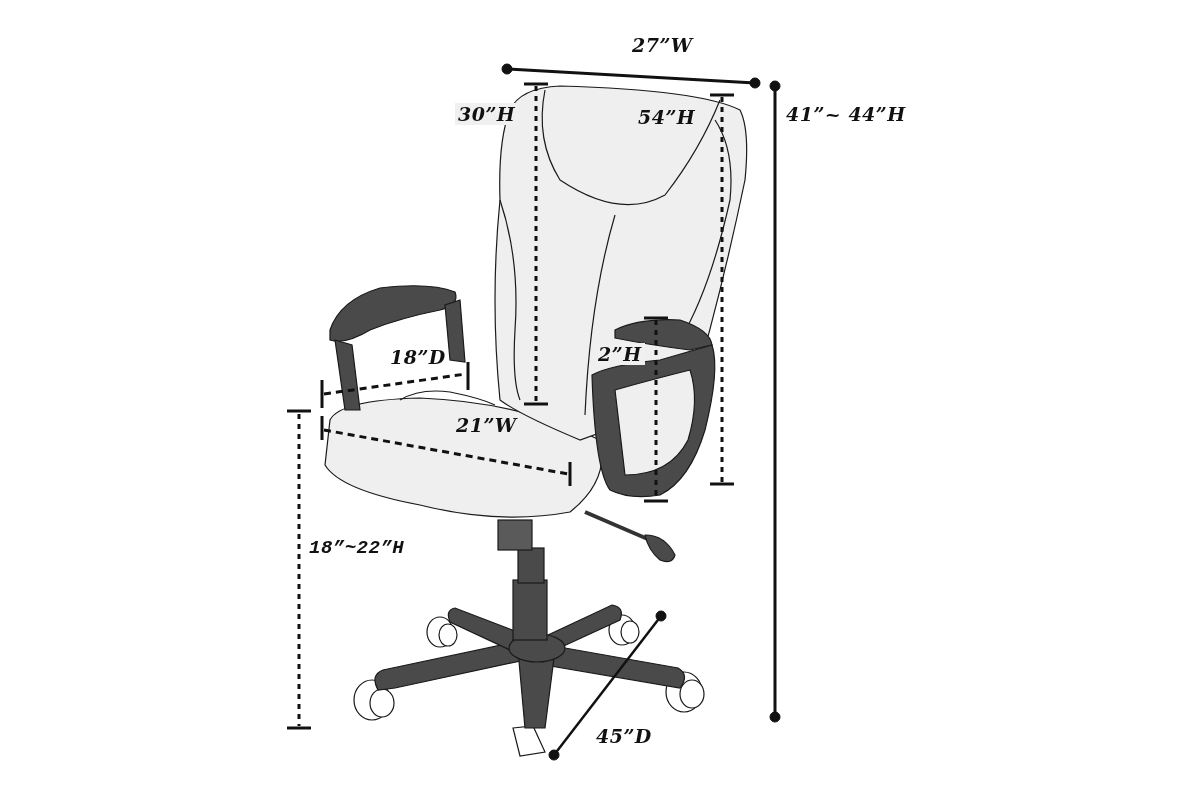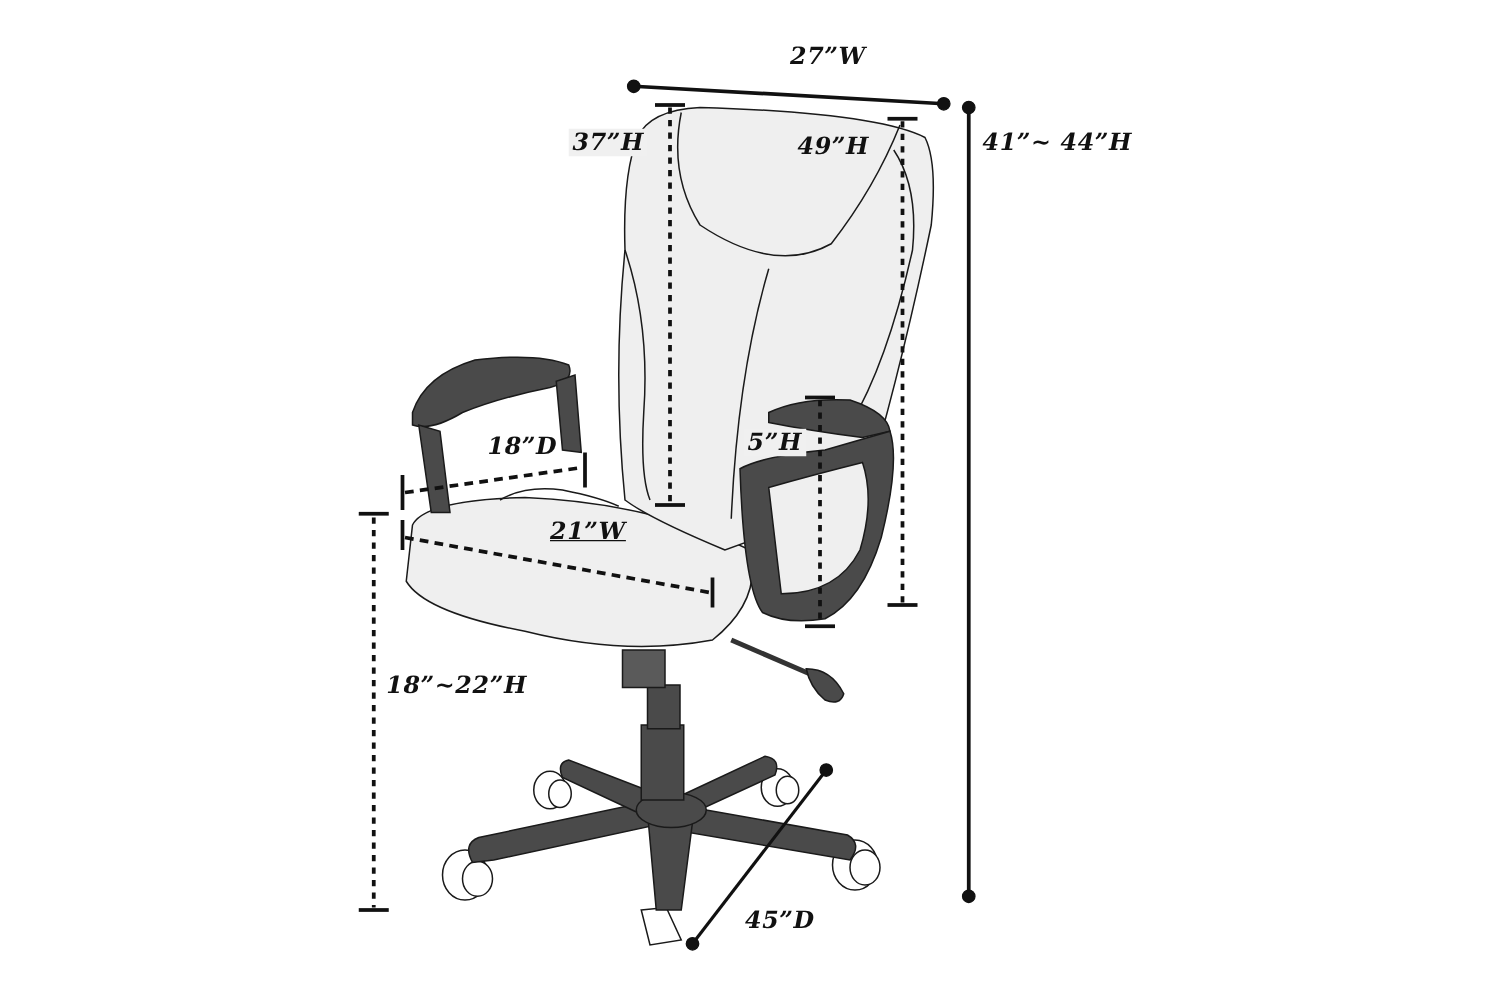--- a/index.html
+++ b/index.html
@@ -113,21 +113,21 @@
       <line x1="287" y1="728" x2="311" y2="728" stroke-width="3"></line>
 
       <line x1="554" y1="755" x2="661" y2="616" stroke-width="2.5"></line>
       <circle cx="554" cy="755" r="5"></circle>
       <circle cx="661" cy="616" r="5"></circle>
     </g>
   </svg>
 
   
   <span class="label" style="left:632px; top:34px;">27”W</span>
-  <span class="label bg" style="left:455px; top:103px;">37”H</span>
-  <span class="label" style="left:638px; top:106px;">49”H</span>
+  <span class="label bg" style="left:455px; top:103px;">30”H</span>
+  <span class="label" style="left:638px; top:106px;">54”H</span>
   <span class="label" style="left:786px; top:103px;font-style:italic;">41”~ 44”H</span>
   <span class="label" style="left:390px; top:346px;">18”D</span>
-  <span class="label" style="left:440px; top:414px;text-decoration:underline;">21”W</span>
-  <span class="label bg" style="left:595px; top:343px;">5”H</span>
-  <span class="label" style="left:309px; top:537px;">18”~22”H</span>
+  <span class="label" style="left:456px; top:414px;">21”W</span>
+  <span class="label bg" style="left:595px; top:343px;">2”H</span>
+  <span class="label" style="left:309px; top:537px;font-family:Liberation Mono, monospace;">18”~22”H</span>
   <span class="label" style="left:596px; top:725px;">45”D</span>
 </div>
 
 </body></html>

